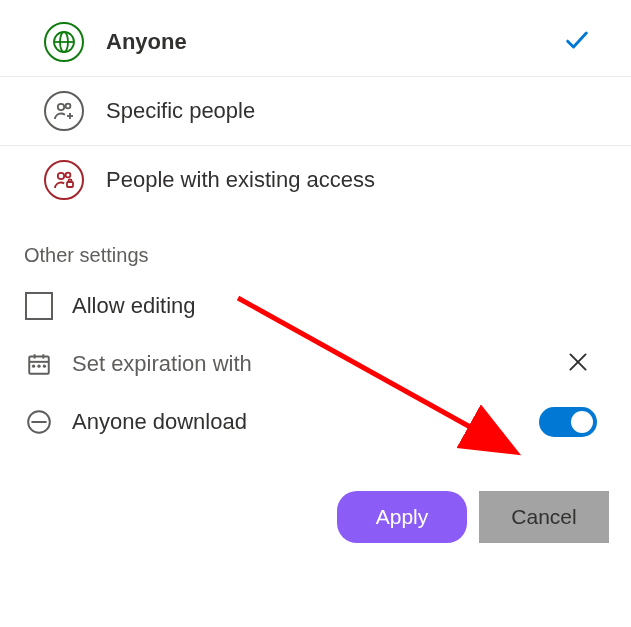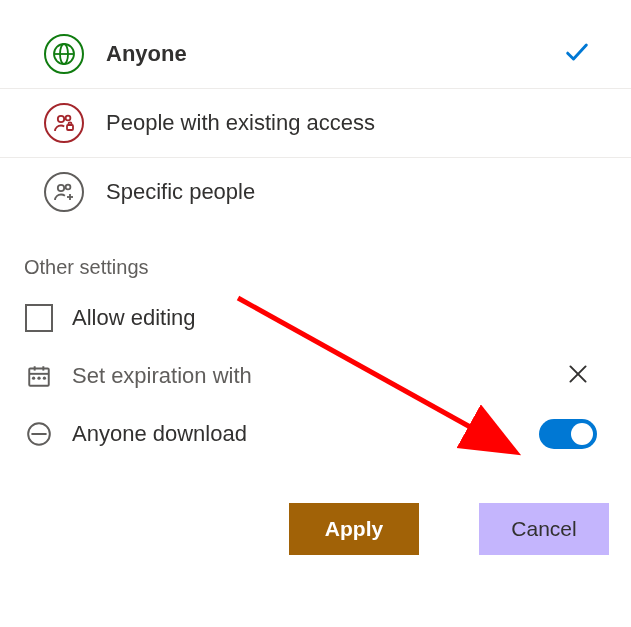--- a/index.html
+++ b/index.html
@@ -4,21 +4,21 @@
   <style>
     * { box-sizing: border-box; margin: 0; padding: 0; }
     body {
       font-family: 'Segoe UI', -apple-system, sans-serif;
       width: 631px;
       height: 627px;
       background: #fff;
       color: #323130;
       position: relative;
     }
-    .audience-list { padding-top: 20px; }
+    .audience-list { padding-top: 8px; }
     .audience-item {
       display: flex;
       align-items: center;
       padding: 14px 28px 14px 44px;
       border-bottom: 1px solid #edebe9;
       cursor: pointer;
       position: relative;
     }
     .audience-item:last-child { border-bottom: none; }
     .aud-icon {
@@ -109,22 +109,22 @@
     .btn {
       min-width: 130px;
       height: 52px;
       font-size: 21px;
       border: none;
       cursor: pointer;
       display: flex;
       align-items: center;
       justify-content: center;
     }
-    .btn.primary { background: #a16207; color: #fff; font-weight: 700; }
-    .btn.secondary { background: #c4b5fd; color: #323130; margin-left: 48px; }
+    .btn.primary { background: #8b5cf6; color: #fff; font-weight: 400; border-radius: 20px; }
+    .btn.secondary { background: #a3a3a3; color: #323130; }
     .arrow-overlay {
       position: absolute;
       pointer-events: none;
       left: 230px;
       top: 290px;
     }
   </style>
 </head>
 <body>
 
@@ -136,46 +136,46 @@
         <ellipse cx="12" cy="12" rx="4" ry="10"></ellipse>
         <line x1="2" y1="12" x2="22" y2="12"></line>
       </svg>
     </span>
     <span class="aud-label bold">Anyone</span>
     <span class="check">
       <svg width="28" height="28" viewBox="0 0 24 24" fill="none" stroke="#0078d4" stroke-width="2.5" stroke-linecap="round" stroke-linejoin="round">
         <polyline points="4 13 9 18 20 6"></polyline>
       </svg>
     </span>
+  </div>
+
+  <div class="audience-item">
+    <span class="aud-icon gray">
+      <svg width="24" height="24" viewBox="0 0 24 24" fill="none" stroke="#605e5c" stroke-width="1.8">
+        <circle cx="9" cy="8" r="3.2"></circle>
+        <path d="M3 20c0-3.2 2.8-5.5 6-5.5 1.5 0 2.9.5 3.9 1.3"></path>
+        <circle cx="16" cy="7" r="2.4"></circle>
+        <line x1="18" y1="14" x2="18" y2="20"></line>
+        <line x1="15" y1="17" x2="21" y2="17"></line>
+      </svg>
+    </span>
+    <span class="aud-label">Specific people</span>
   </div>
 
   <div class="audience-item">
     <span class="aud-icon red">
       <svg width="24" height="24" viewBox="0 0 24 24" fill="none" stroke="#a4262c" stroke-width="1.8">
         <circle cx="9" cy="8" r="3.2"></circle>
         <path d="M3 20c0-3.2 2.8-5.5 6-5.5 1.2 0 2.3.3 3.2.9"></path>
         <circle cx="16" cy="7" r="2.4"></circle>
         <rect x="15" y="14" width="6" height="5" rx="1"></rect>
         <path d="M16.5 14v-1.2a1.5 1.5 0 0 1 3 0V14"></path>
       </svg>
     </span>
     <span class="aud-label">People with existing access</span>
-  </div>
-
-  <div class="audience-item">
-    <span class="aud-icon gray">
-      <svg width="24" height="24" viewBox="0 0 24 24" fill="none" stroke="#605e5c" stroke-width="1.8">
-        <circle cx="9" cy="8" r="3.2"></circle>
-        <path d="M3 20c0-3.2 2.8-5.5 6-5.5 1.5 0 2.9.5 3.9 1.3"></path>
-        <circle cx="16" cy="7" r="2.4"></circle>
-        <line x1="18" y1="14" x2="18" y2="20"></line>
-        <line x1="15" y1="17" x2="21" y2="17"></line>
-      </svg>
-    </span>
-    <span class="aud-label">Specific people</span>
   </div>
 </div>
 
 <div class="section-heading">Other settings</div>
 
 <div class="setting-row">
   <span class="setting-icon">
     <span class="checkbox"></span>
   </span>
   <span class="setting-label">Allow editing</span>

